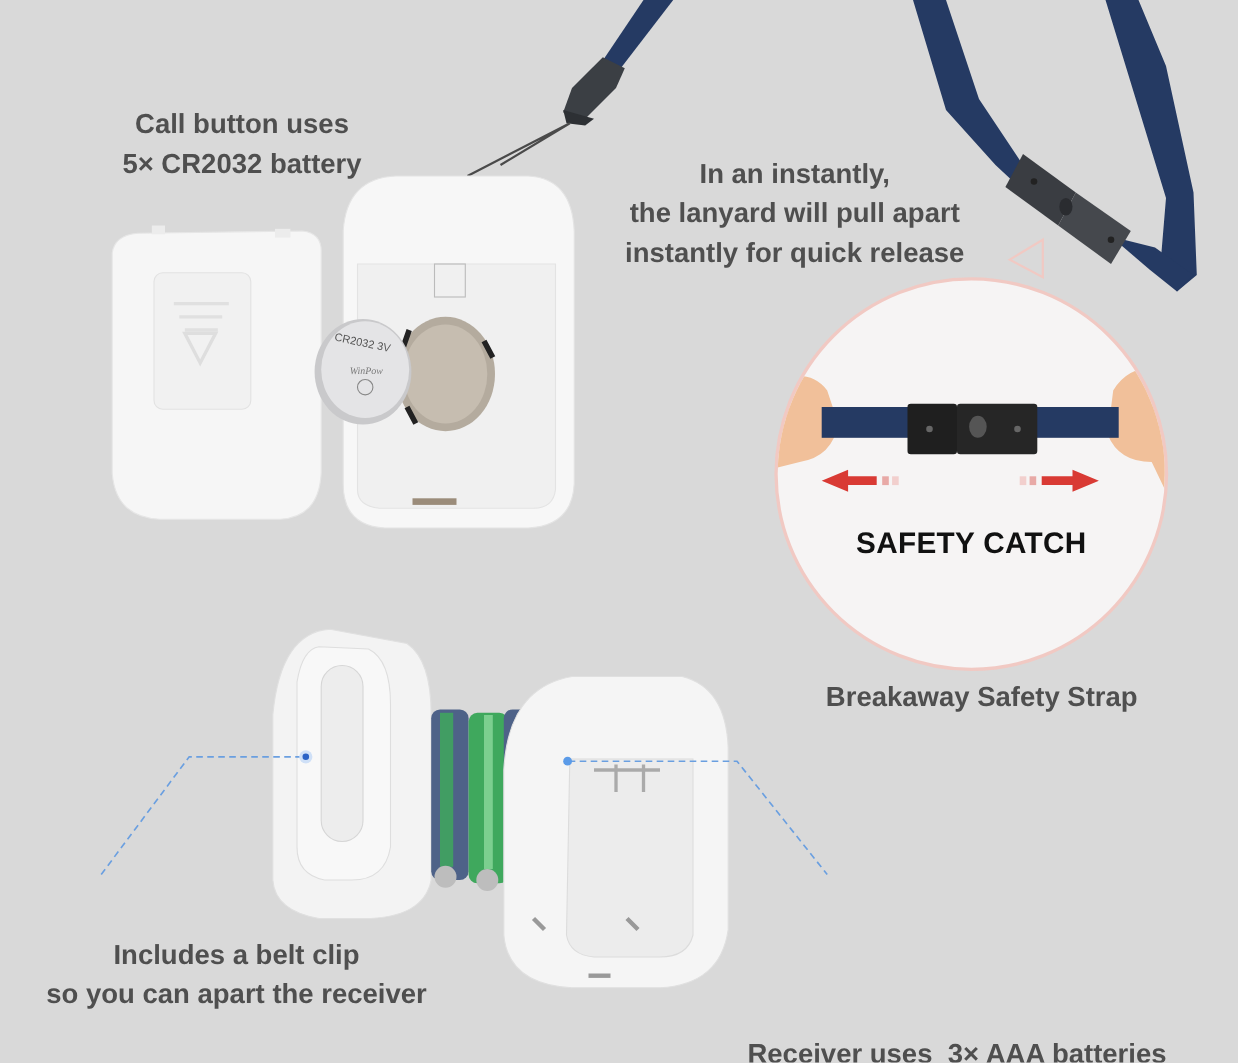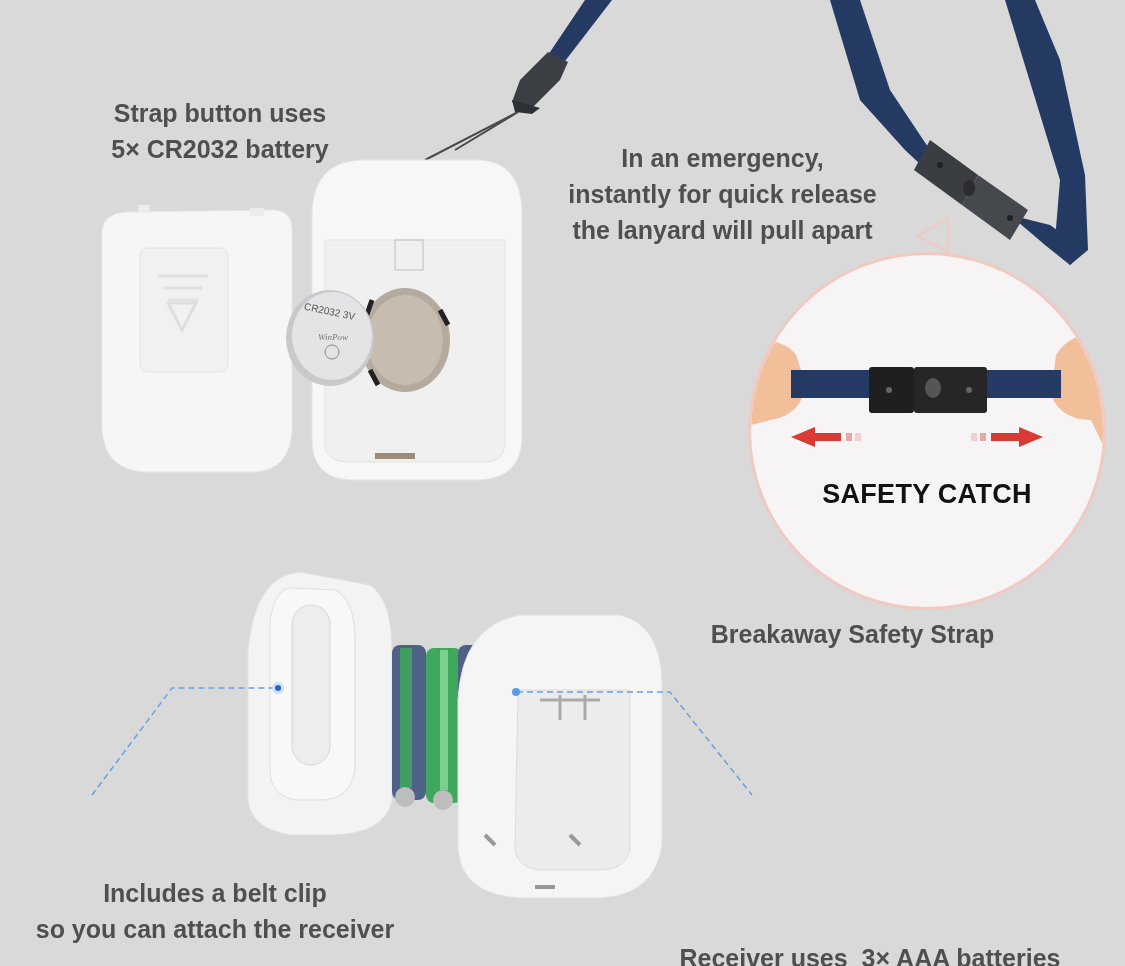--- a/index.html
+++ b/index.html
@@ -1,20 +1,20 @@
 <!DOCTYPE html>
 <html><head>
 <meta charset="utf-8">
 <style>
   html, body { margin:0; padding:0; }
   body { width:1125px; height:966px; background:#d9d9d9; position:relative; overflow:hidden; font-family:"Liberation Sans", sans-serif; }
   .caption { position:absolute; color:#4f4f4f; font-weight:bold; text-align:center; font-size:25px; line-height:36px; font-family:"Liberation Sans", sans-serif; }
   .caption div { white-space:nowrap; }
   svg { position:absolute; left:0; top:0; }
-  .circle { position:absolute; left:748px; top:252px; width:352px; height:352px; border-radius:50%; background:#f6f4f4; border:3px solid #f1c9c3; overflow:hidden; }
+  .circle { position:absolute; left:704px; top:252px; width:352px; height:352px; border-radius:50%; background:#f6f4f4; border:3px solid #f1c9c3; overflow:hidden; }
   .safety-label { position:absolute; left:0; width:100%; top:224px; text-align:center; font-size:27px; font-weight:bold; color:#111; letter-spacing:0.3px; font-family:"Liberation Sans", sans-serif; }
 </style>
 </head>
 <body>
 
 <svg width="1125" height="966">
 
   <g>
     <path d="M612 0 L585 0 L548 55 L562 65 Z" fill="#253a63"></path>
     <path d="M548 52 L568 62 L560 80 L540 100 L528 112 L512 102 L520 80 Z" fill="#3b3f44"></path>
@@ -125,35 +125,35 @@
     <g>
       <rect x="220" y="178" width="6" height="8" fill="#f2cfcd"></rect>
       <rect x="229" y="178" width="6" height="8" fill="#e8a9a6"></rect>
       <path d="M240 178 L268 178 L268 172 L292 182 L268 192 L268 186 L240 186 Z" fill="#d93a34"></path>
     </g>
   </svg>
   <div class="safety-label">SAFETY CATCH</div>
 </div>
 
 <div class="caption" style="left:70px; top:95px; width:300px;">
-  <div>Strap button uses</div>
+  <div>Call button uses</div>
   <div>5× CR2032 battery</div>
 </div>
 
 <div class="caption" style="left:545px; top:140px; width:355px;">
-  <div>In an emergency,</div>
+  <div>In an instantly,</div>
+  <div>the lanyard will pull apart</div>
   <div>instantly for quick release</div>
-  <div>the lanyard will pull apart</div>
 </div>
 
-<div class="caption" style="left:680px; top:616px; width:345px;">
+<div class="caption" style="left:720px; top:616px; width:345px;">
   <div>Breakaway Safety Strap</div>
 </div>
 
-<div class="caption" style="left:0px; top:850px; width:430px;margin-top:25px;">
+<div class="caption" style="left:0px; top:850px; width:430px;">
   <div>Includes a belt clip</div>
-  <div>so you can attach the receiver</div>
+  <div>so you can apart the receiver</div>
 </div>
 
 <div class="caption" style="left:650px; top:868px; width:440px; white-space:pre;">
   <div style="white-space:pre;">Receiver uses  3× AAA batteries</div>
   
 </div>
 
 </body></html>

